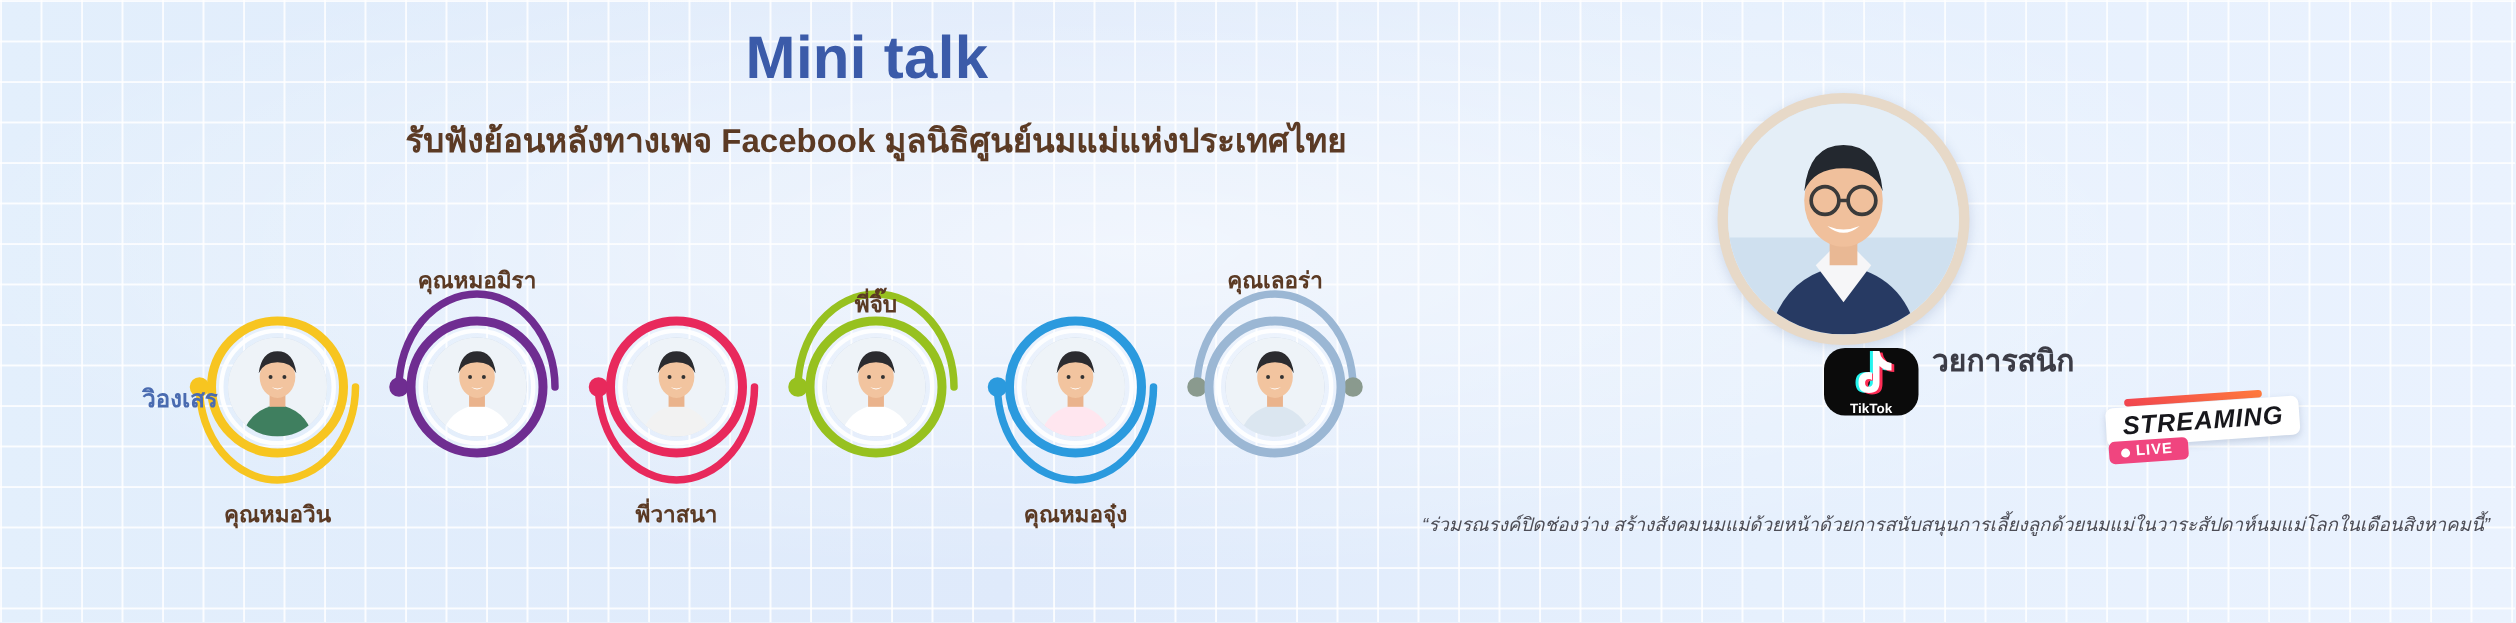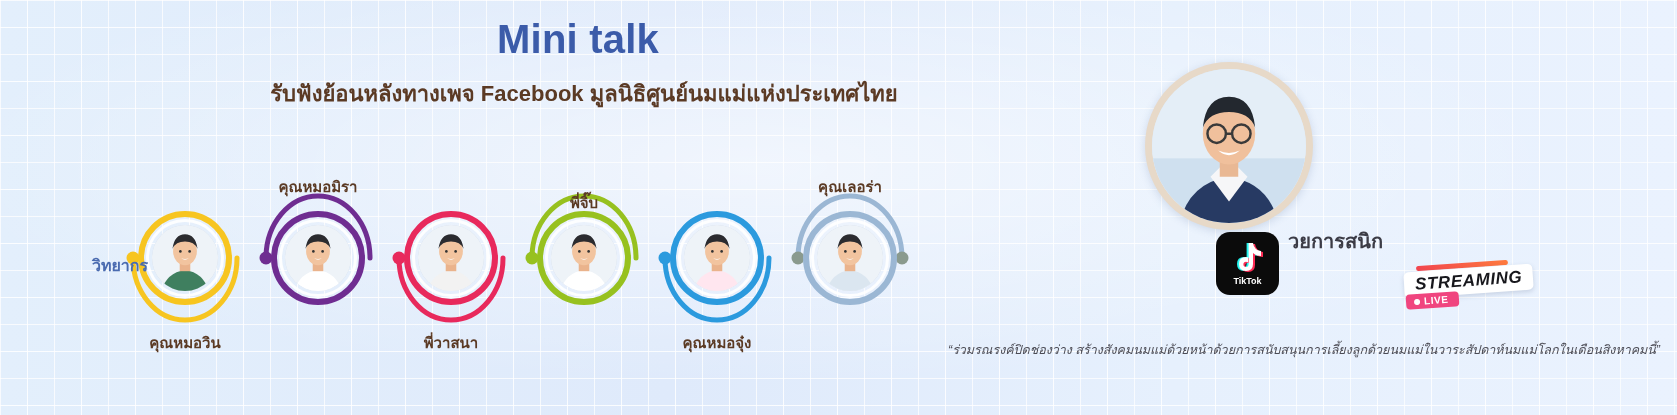--- a/index.html
+++ b/index.html
@@ -76,21 +76,21 @@
     border:7px solid #e7d9c8;
     background:#dbe7f3; overflow:hidden;
     box-shadow:0 2px 8px rgba(60,90,140,.18);
   }
   .host-text{ position:absolute; left:1330px; top:88px; width:260px; text-align:center;}
   .host-role{ font-size:16px; font-weight:bold; color:#4a6bb0; margin:0; white-space:nowrap;}
   .host-name{ font-size:30px; font-weight:bold; color:#5b3a24; margin:6px 0 2px 0; white-space:nowrap;}
   .host-sub{ font-size:17px; font-weight:bold; color:#5b3a24; margin:3px 0 0 0; white-space:nowrap;}
   
   .tt-box{
-    position:absolute; left:1216px; top:232px; width:63px; height:63px;
+    position:absolute; left:1216px; top:232px; width:63px; height:45px;
     border-radius:14px; background:#0b0b0b;
     display:flex; flex-direction:column; align-items:center; justify-content:center;
   }
   .tt-label{ color:#fff; font-size:9px; font-weight:bold; margin-top:1px;}
   .tt-text{ position:absolute; left:1288px; top:230px; width:210px;}
   .tt-l1,.tt-l2{ font-size:20px; font-weight:bold; color:#3c3c46; line-height:1.18; white-space:nowrap; margin:0;}
   .stream-badge{
     position:absolute; left:1404px; top:268px;
     background:#ffffff; border-radius:5px;
     padding:3px 11px 3px 11px;
@@ -239,21 +239,21 @@
             <rect x="42" y="56" width="16" height="14" fill="#eab38c"></rect>
             <ellipse cx="50" cy="40" rx="18" ry="21" fill="#f2c49f"></ellipse>
             <path d="M31 36 q3-22 19-22 q16 0 19 22 q-5-11-19-11 q-14 0-19 11z" fill="#2b2b2f"></path>
             <circle cx="43" cy="40" r="2" fill="#333"></circle>
             <circle cx="57" cy="40" r="2" fill="#333"></circle>
             <path d="M44 50 q6 5 12 0 q-6 3 -12 0z" fill="#fff"></path>
           </svg>
         </div>
         <div class="sp-name" style="left: 850px; top: 0px;">คุณเลอร่า</div>
       </div>
-    <div class="tl-label" style="left:120px; top:78px;">วิทยากร</div>
+    <div class="tl-label" style="left:120px; top:78px;">วิองเสร</div>
   </div>
 
   <div class="host-photo">
     <svg class="face" viewBox="0 0 100 100" preserveAspectRatio="xMidYMid slice">
       <rect x="0" y="0" width="100" height="100" fill="#e4eef7"></rect>
       <rect x="0" y="58" width="100" height="42" fill="#cfe0ef"></rect>
       <path d="M18 100 q6-26 32-30 q26 4 32 30 z" fill="#273a63"></path>
       <path d="M38 70 l12 16 l12 -16 l-6 -6 h-12 z" fill="#f6f6f8"></path>
       <path d="M44 58 h12 v12 h-12 z" fill="#e9b894"></path>
       <ellipse cx="50" cy="42" rx="17" ry="20" fill="#f0c09c"></ellipse>

